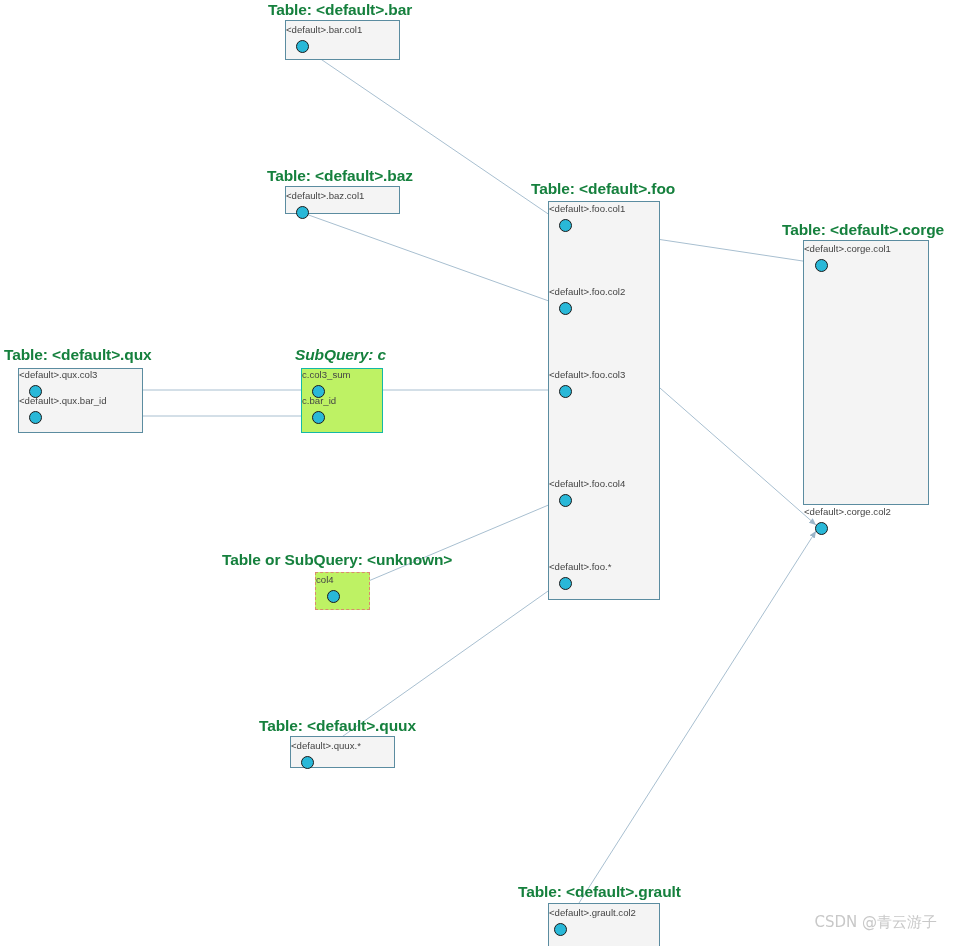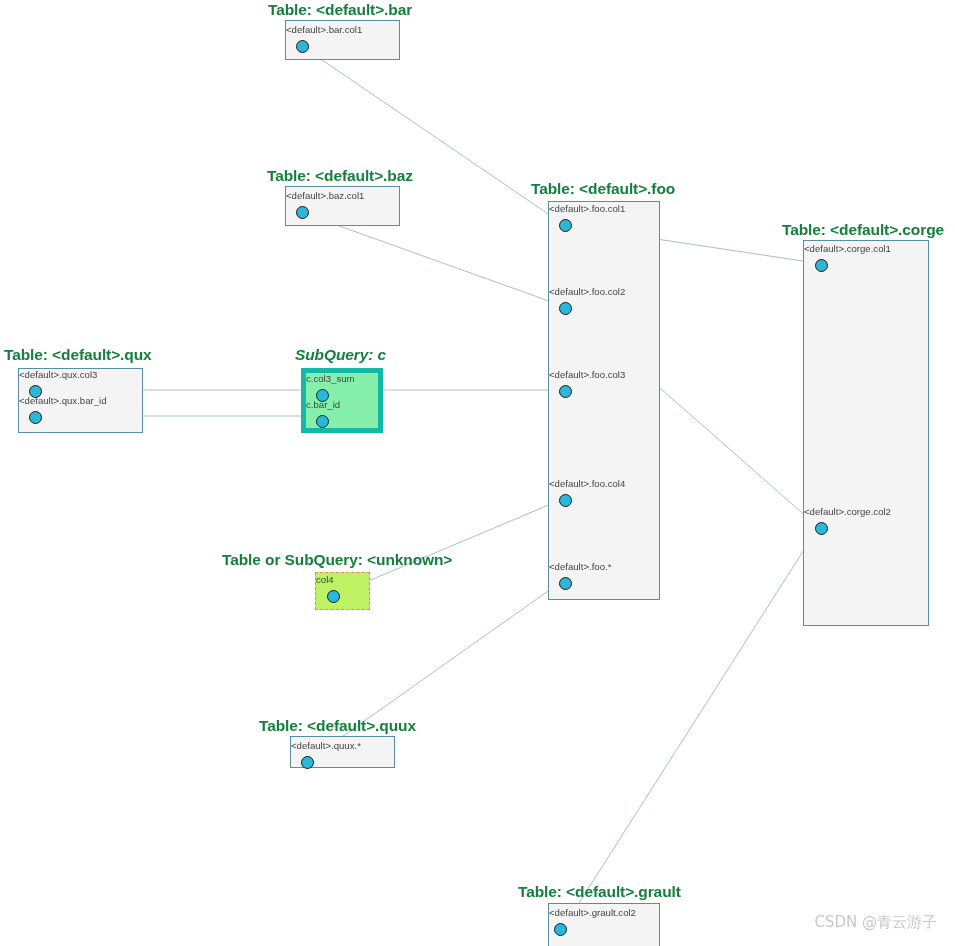--- a/index.html
+++ b/index.html
@@ -27,22 +27,22 @@
     height: 946px;
     pointer-events: none;
   }
   .node {
     position: absolute;
     box-sizing: border-box;
     background: #f4f4f4;
     border: 1px solid #5b8ca0;
   }
   .node.subquery {
-    border: 5px solid #14b8a6;
-    background: #86efac;
+    border: 1px solid #14b8a6;
+    background: #bef264;
     text-decoration: underline;
   }
   .node.unknown {
     border: 1px dashed #d98b6e;
     background: #bef264;
   }
   .node-title {
     position: absolute;
     font-size: 15.5px;
     font-weight: bold;
@@ -117,21 +117,21 @@
 
   <div id="nodes-group">
       <div class="node-title" style="left: 268px; top: 1px;">Table: &lt;default&gt;.bar</div>
       <div class="node" style="left: 285px; top: 20px; width: 115px; height: 40px;">
         <div class="col" style="top: 25px;">
           <span class="col-dot" style="left: 9.5px;"></span>
           <span class="col-label center">&lt;default&gt;.bar.col1</span>
         </div>
       </div>
       <div class="node-title" style="left: 267px; top: 167px;">Table: &lt;default&gt;.baz</div>
-      <div class="node" style="left: 285px; top: 186px; width: 115px; height: 40px;">
+      <div class="node" style="left: 285px; top: 186px; width: 115px; height: 28px;">
         <div class="col" style="top: 25px;">
           <span class="col-dot" style="left: 9.5px;"></span>
           <span class="col-label center">&lt;default&gt;.baz.col1</span>
         </div>
       </div>
       <div class="node-title" style="left: 531px; top: 180px;">Table: &lt;default&gt;.foo</div>
       <div class="node" style="left: 548px; top: 201px; width: 112px; height: 399px;">
         <div class="col" style="top: 23px;">
           <span class="col-dot" style="left: 9.5px;"></span>
           <span class="col-label center">&lt;default&gt;.foo.col1</span>
@@ -147,21 +147,21 @@
         <div class="col" style="top: 298px;">
           <span class="col-dot" style="left: 9.5px;"></span>
           <span class="col-label center">&lt;default&gt;.foo.col4</span>
         </div>
         <div class="col" style="top: 381px;">
           <span class="col-dot" style="left: 9.5px;"></span>
           <span class="col-label center">&lt;default&gt;.foo.*</span>
         </div>
       </div>
       <div class="node-title" style="left: 782px; top: 221px;">Table: &lt;default&gt;.corge</div>
-      <div class="node" style="left: 803px; top: 240px; width: 126px; height: 386px;">
+      <div class="node" style="left: 803px; top: 240px; width: 126px; height: 265px;">
         <div class="col" style="top: 24px;">
           <span class="col-dot" style="left: 10.5px;"></span>
           <span class="col-label center">&lt;default&gt;.corge.col1</span>
         </div>
         <div class="col" style="top: 287px;">
           <span class="col-dot" style="left: 10.5px;"></span>
           <span class="col-label center">&lt;default&gt;.corge.col2</span>
         </div>
       </div>
       <div class="node-title" style="left: 4px; top: 346px;">Table: &lt;default&gt;.qux</div>

